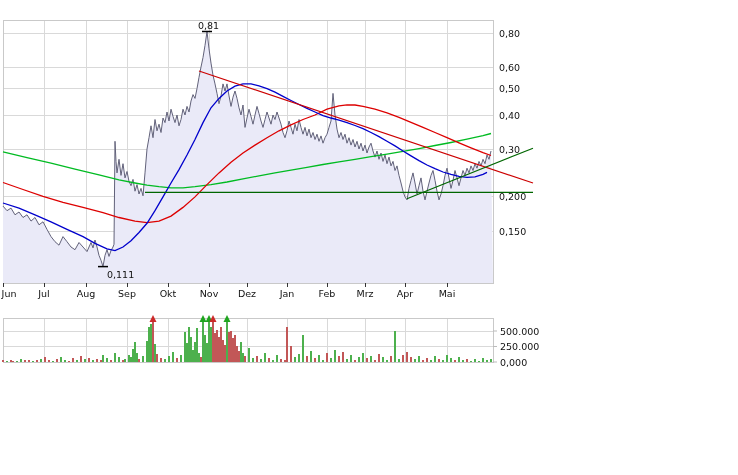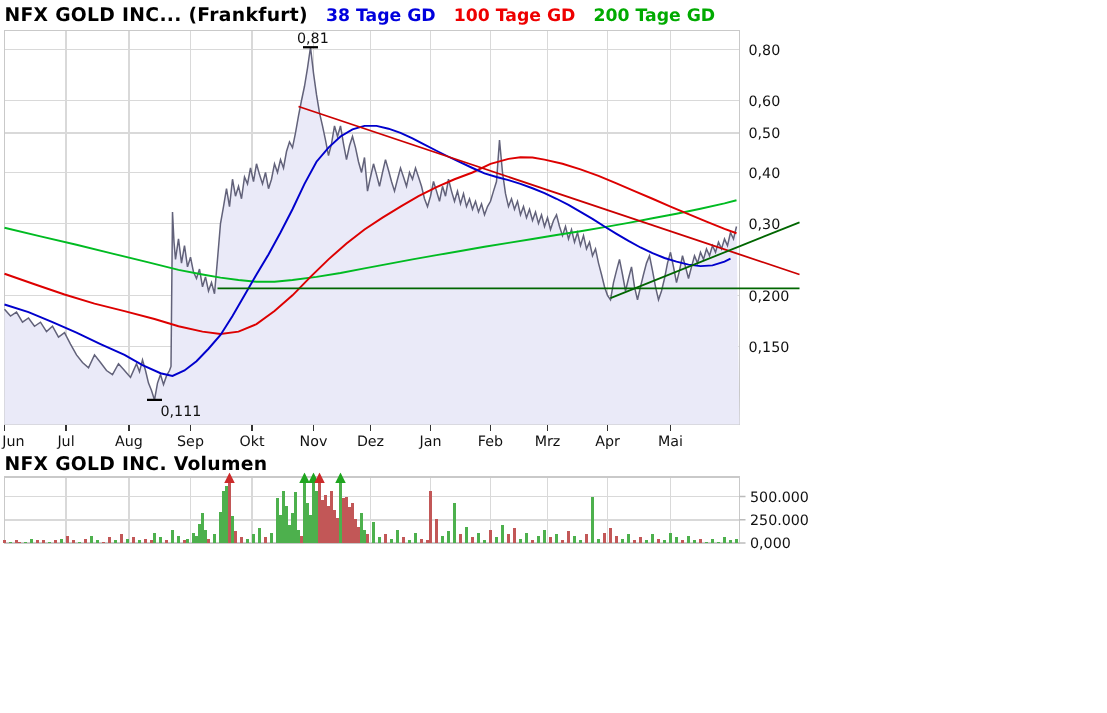--- a/index.html
+++ b/index.html
@@ -11,26 +11,20 @@
   .vt{position:absolute;top:301px;left:3px;font-size:12.5px;font-weight:bold;color:#000;letter-spacing:.2px;}
   svg{position:absolute;left:0;display:block;}
   #mainSvg{top:20px;}
   #volSvg{top:315px;}
   text{font-family:"DejaVu Sans","Liberation Sans",sans-serif;}
 </style>
 </head>
 <body>
 
 <div id="stage">
-  <div class="hdr">
-    <span class="t">NFX GOLD INC... (Frankfurt)</span>
-    <span class="lg" style="color: rgb(0, 0, 221);">38 Tage GD</span>
-    <span class="lg" style="color: rgb(238, 0, 0);">100 Tage GD</span>
-    <span class="lg" style="color: rgb(0, 170, 0);">200 Tage GD</span>
-  </div>
 
   <svg id="mainSvg" width="738" height="282">
       <g shape-rendering="crispEdges">
         <line x1="3" x2="3" y1="0" y2="263" stroke="#d9d9d9" stroke-width="1"></line>
         <line x1="44" x2="44" y1="0" y2="263" stroke="#d9d9d9" stroke-width="1"></line>
         <line x1="86" x2="86" y1="0" y2="263" stroke="#d9d9d9" stroke-width="1"></line>
         <line x1="127" x2="127" y1="0" y2="263" stroke="#d9d9d9" stroke-width="1"></line>
         <line x1="168" x2="168" y1="0" y2="263" stroke="#d9d9d9" stroke-width="1"></line>
         <line x1="209" x2="209" y1="0" y2="263" stroke="#d9d9d9" stroke-width="1"></line>
         <line x1="247" x2="247" y1="0" y2="263" stroke="#d9d9d9" stroke-width="1"></line>
@@ -94,21 +88,20 @@
         <text x="327" y="277" font-size="9.5" fill="#111" text-anchor="middle">Feb</text>
         <line x1="365" x2="365" y1="263" y2="267" stroke="#333" stroke-width="1" shape-rendering="crispEdges"></line>
         <text x="365" y="277" font-size="9.5" fill="#111" text-anchor="middle">Mrz</text>
         <line x1="405" x2="405" y1="263" y2="267" stroke="#333" stroke-width="1" shape-rendering="crispEdges"></line>
         <text x="405" y="277" font-size="9.5" fill="#111" text-anchor="middle">Apr</text>
         <line x1="447" x2="447" y1="263" y2="267" stroke="#333" stroke-width="1" shape-rendering="crispEdges"></line>
         <text x="447" y="277" font-size="9.5" fill="#111" text-anchor="middle">Mai</text>
       </g>
     </svg>
 
-  <div class="vt">NFX GOLD INC. Volumen</div>
 
   <svg id="volSvg" width="738" height="56">
       <g shape-rendering="crispEdges">
         <line x1="3" x2="3" y1="3" y2="47" stroke="#d9d9d9" stroke-width="1"></line>
         <line x1="44" x2="44" y1="3" y2="47" stroke="#d9d9d9" stroke-width="1"></line>
         <line x1="86" x2="86" y1="3" y2="47" stroke="#d9d9d9" stroke-width="1"></line>
         <line x1="127" x2="127" y1="3" y2="47" stroke="#d9d9d9" stroke-width="1"></line>
         <line x1="168" x2="168" y1="3" y2="47" stroke="#d9d9d9" stroke-width="1"></line>
         <line x1="209" x2="209" y1="3" y2="47" stroke="#d9d9d9" stroke-width="1"></line>
         <line x1="247" x2="247" y1="3" y2="47" stroke="#d9d9d9" stroke-width="1"></line>

